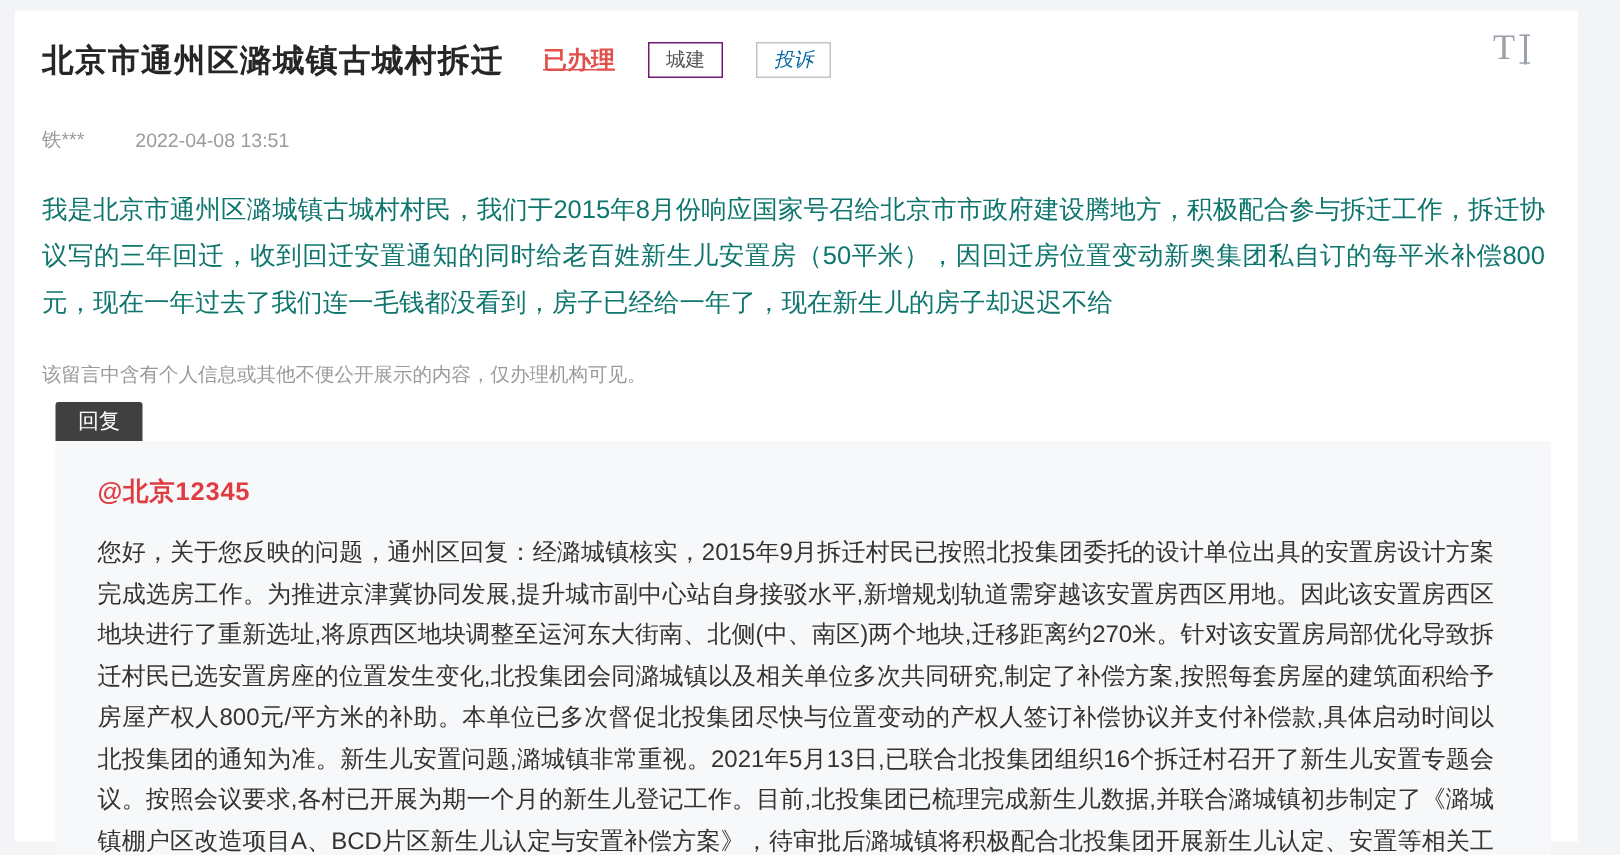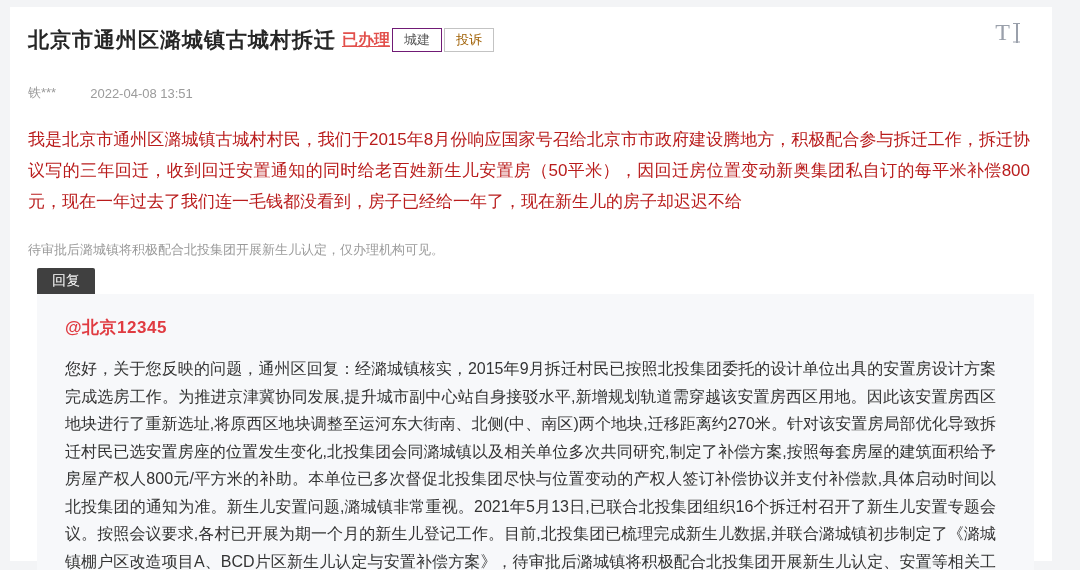--- a/index.html
+++ b/index.html
@@ -10,40 +10,40 @@
     overflow: hidden;
   }
   .card {
     position: absolute;
     left: 10px; top: 7px; right: 28px; bottom: 9px;
     background: #ffffff;
     padding: 15px 10px 0 10px;
   }
   
   .title-row {
-    display: flex; align-items: center; gap: 2px;
+    display: flex; align-items: center; gap: 22px;
     padding-left: 8px; padding-top: 4px;
   }
   .page-title {
     font-size: 21px; font-weight: bold; color: #262626;
     letter-spacing: 1px;
   }
   .status-badge {
     font-size: 16px; font-weight: bold; color: #e2504c;
     margin-left: 4px;
     text-decoration: underline;
   }
   .tag {
     font-size: 13px; color: #555;
     border: 1px solid #701a75;
     padding: 2px 11px;
     background: #fff;
     cursor: default;
   }
-  .tag.secondary { color: #a16207; border-color: #c3c3c3; }
+  .tag.secondary { color: #0369a1; border-color: #c3c3c3; font-style: italic; }
   .corner-mark {
     position: absolute; right: 32px; top: 12px;
     font-family: "Liberation Serif", serif;
     font-size: 24px; color: #9aa0ab;
     display: flex; align-items: center; gap: 3px;
   }
   .ibeam {
     display: inline-block; width: 7px; height: 20px; position: relative;
   }
   .ibeam::before {
@@ -58,21 +58,21 @@
   
   .meta-row {
     display: flex; gap: 34px; align-items: center;
     padding-left: 8px; margin-top: 30px;
     font-size: 13px; color: #9b9b9b;
   }
   
   .message-body {
     padding: 0 12px 0 8px;
     margin-top: 22px;
-    font-size: 17px; color: #b91c1c;
+    font-size: 17px; color: #0f766e;
     line-height: 31px;
     text-align: justify;
   }
   .privacy-note {
     padding-left: 8px; margin-top: 24px;
     font-size: 13px; color: #9a9a9a;
   }
   
   .reply-button {
     display: inline-block;
@@ -116,21 +116,21 @@
     <span class="tag secondary">投诉</span>
   </div>
 
   <div class="meta-row">
     <span>铁***</span>
     <span>2022-04-08 13:51</span>
   </div>
 
   <p class="message-body">我是北京市通州区潞城镇古城村村民，我们于2015年8月份响应国家号召给北京市市政府建设腾地方，积极配合参与拆迁工作，拆迁协议写的三年回迁，收到回迁安置通知的同时给老百姓新生儿安置房（50平米），因回迁房位置变动新奥集团私自订的每平米补偿800元，现在一年过去了我们连一毛钱都没看到，房子已经给一年了，现在新生儿的房子却迟迟不给</p>
 
-  <p class="privacy-note">待审批后潞城镇将积极配合北投集团开展新生儿认定，仅办理机构可见。</p>
+  <p class="privacy-note">该留言中含有个人信息或其他不便公开展示的内容，仅办理机构可见。</p>
 
   <button class="reply-button">回复</button>
 
   <div class="reply-box">
     <div class="reply-author">@北京12345</div>
     <p class="reply-body">您好，关于您反映的问题，通州区回复：经潞城镇核实，2015年9月拆迁村民已按照北投集团委托的设计单位出具的安置房设计方案完成选房工作。为推进京津冀协同发展,提升城市副中心站自身接驳水平,新增规划轨道需穿越该安置房西区用地。因此该安置房西区地块进行了重新选址,将原西区地块调整至运河东大街南、北侧(中、南区)两个地块,迁移距离约270米。针对该安置房局部优化导致拆迁村民已选安置房座的位置发生变化,北投集团会同潞城镇以及相关单位多次共同研究,制定了补偿方案,按照每套房屋的建筑面积给予房屋产权人800元/平方米的补助。本单位已多次督促北投集团尽快与位置变动的产权人签订补偿协议并支付补偿款,具体启动时间以北投集团的通知为准。新生儿安置问题,潞城镇非常重视。2021年5月13日,已联合北投集团组织16个拆迁村召开了新生儿安置专题会议。按照会议要求,各村已开展为期一个月的新生儿登记工作。目前,北投集团已梳理完成新生儿数据,并联合潞城镇初步制定了《潞城镇棚户区改造项目A、BCD片区新生儿认定与安置补偿方案》，待审批后潞城镇将积极配合北投集团开展新生儿认定、安置等相关工作。请您耐心等待,如有疑问,请您拨打潞城镇社区管理服务中心电话:89592600或北投集团办公室电话:89536051。感谢您对我们工作的理解与支持！</p>
 
   </div>
 
 </div>

